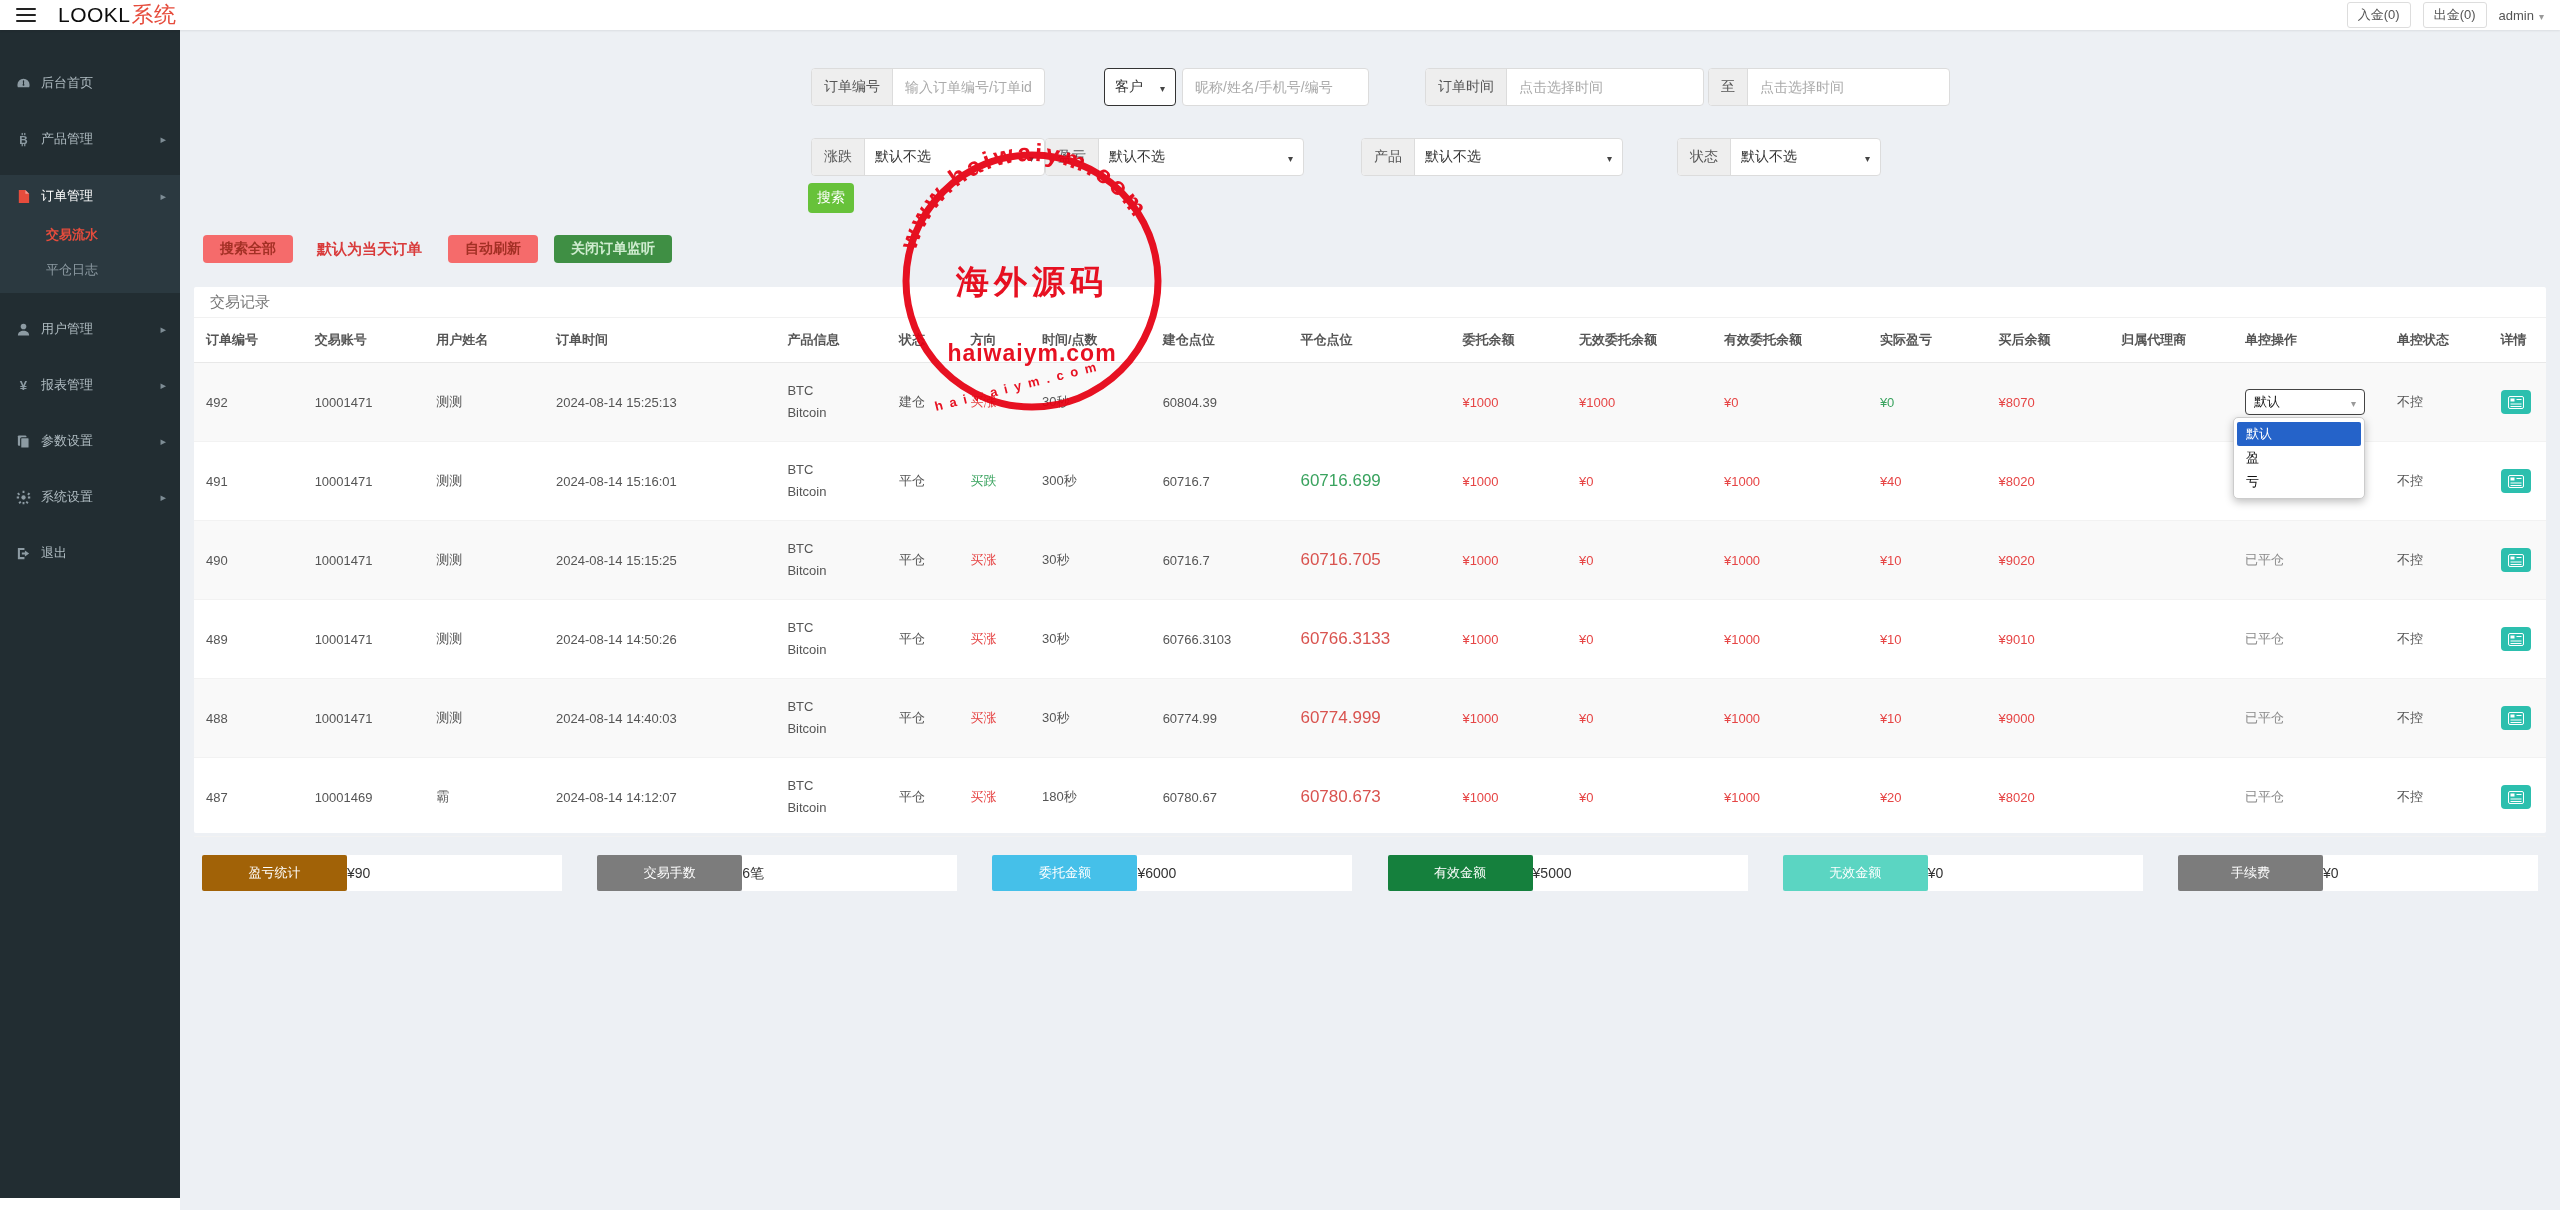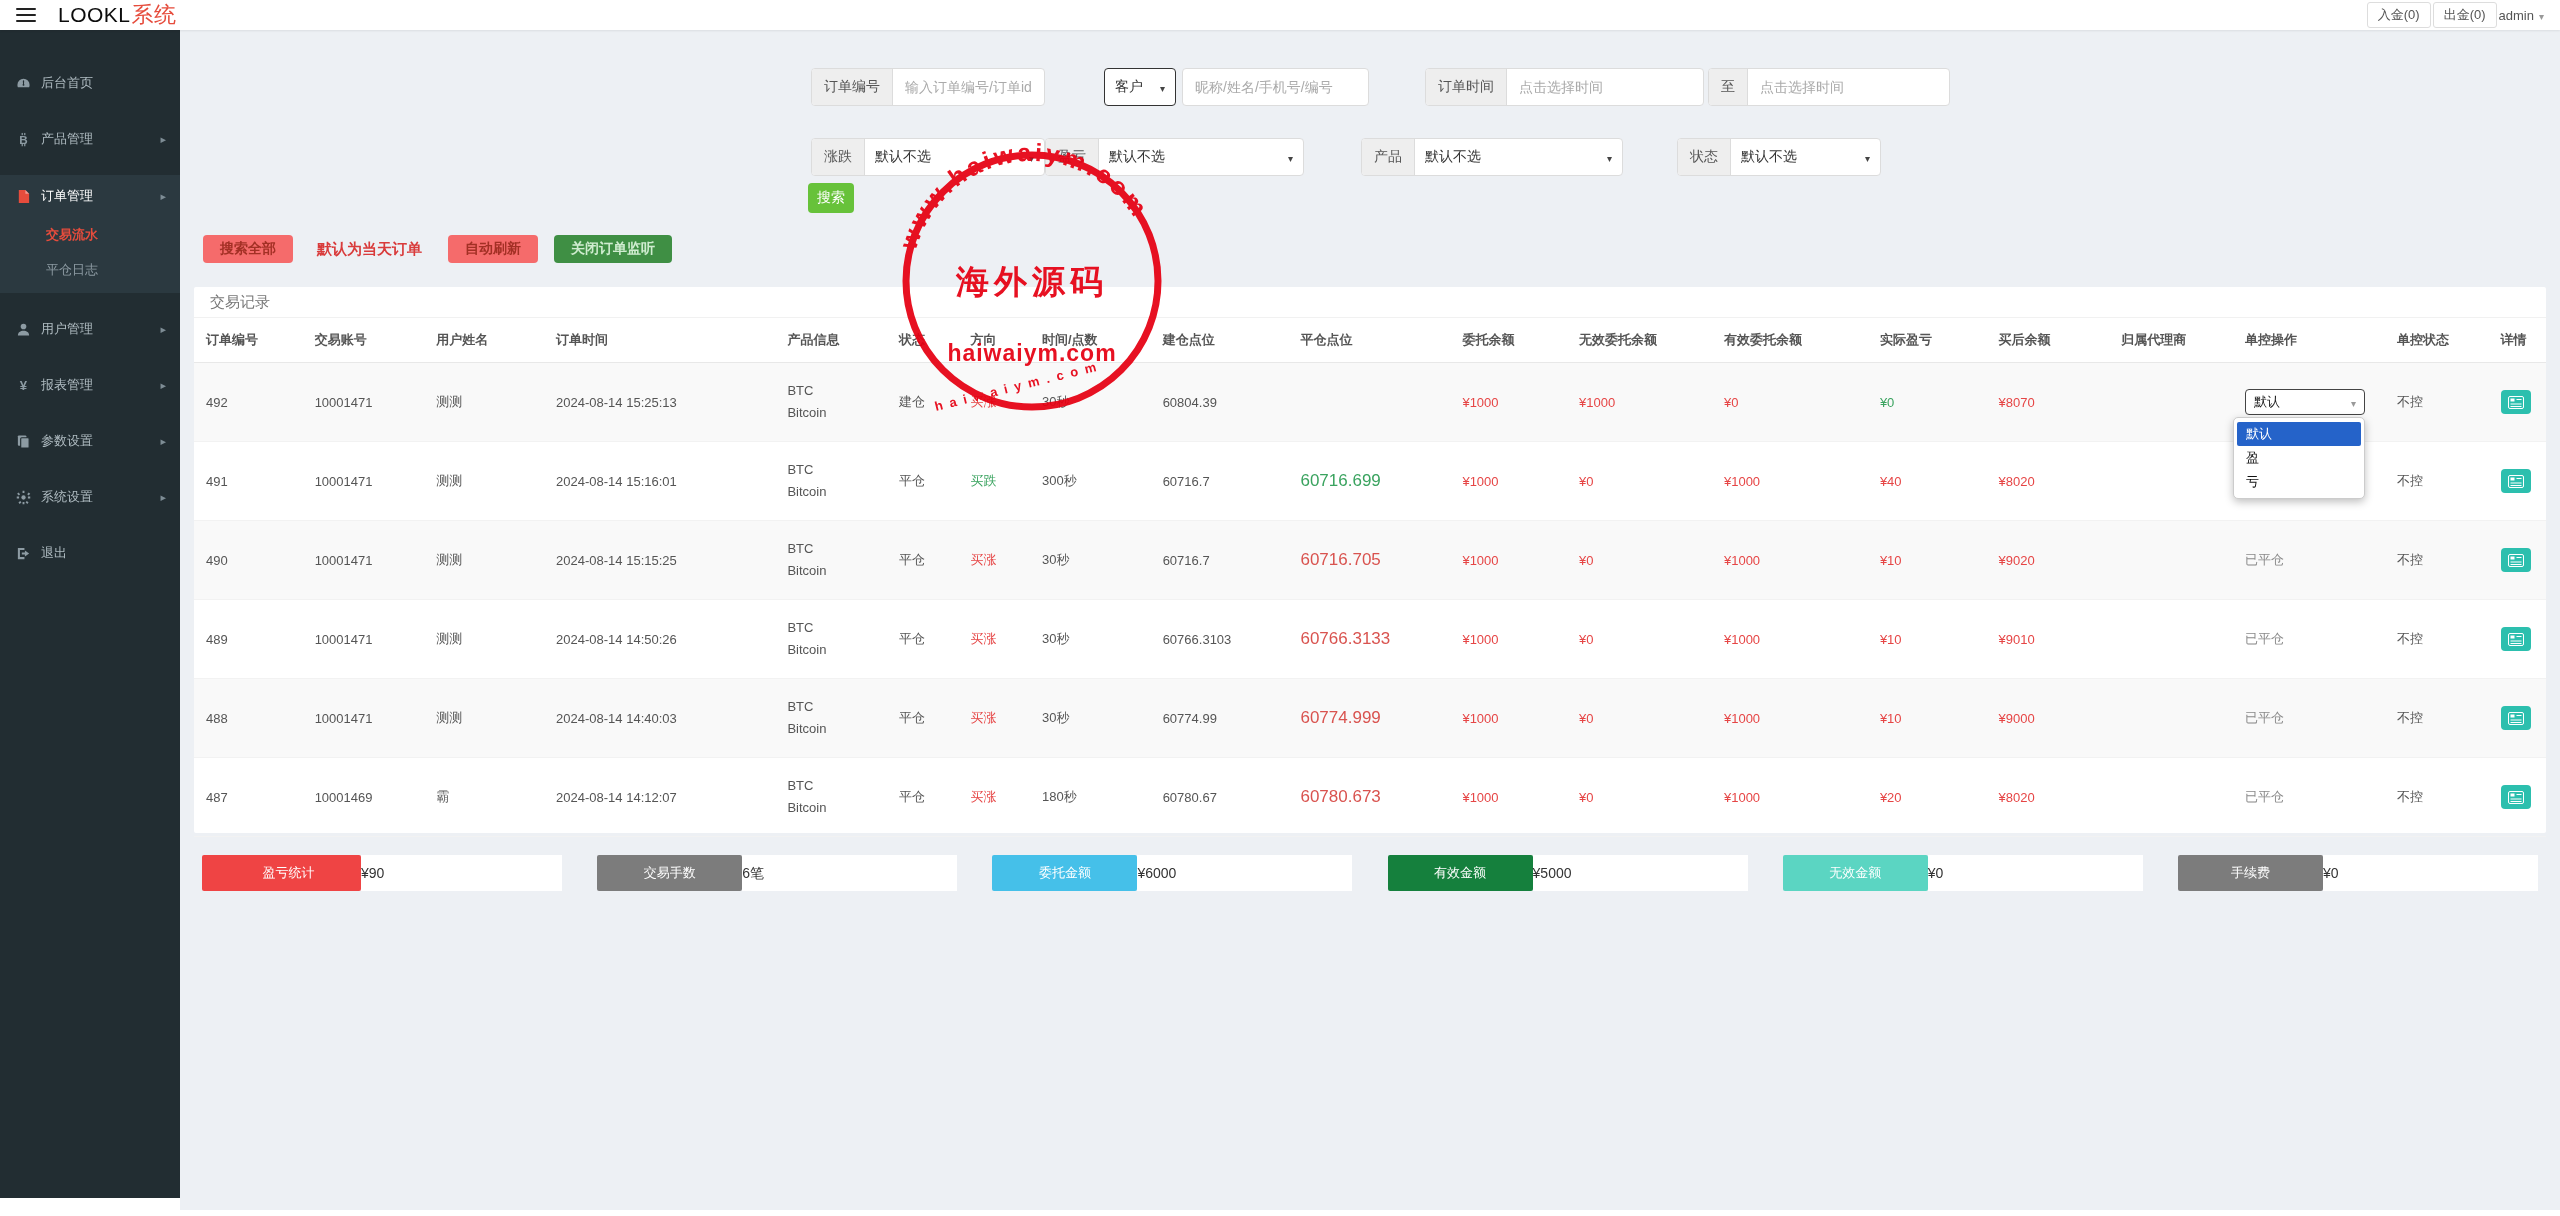--- a/index.html
+++ b/index.html
@@ -5,21 +5,21 @@
   html,body{margin:0;padding:0;}
   body{width:2560px;height:1216px;position:relative;background:#fff;overflow:hidden;
        font-family:"Liberation Sans","DejaVu Sans",sans-serif;}
   
   .topbar{position:absolute;left:0;top:0;width:2560px;height:30px;background:#fff;z-index:40;
           display:flex;align-items:center;box-shadow:0 1px 2px rgba(0,0,0,.08);}
   .hamburger{width:20px;height:14px;margin-left:16px;display:flex;flex-direction:column;justify-content:space-between;cursor:pointer;}
   .hamburger span{display:block;height:2.4px;background:#222;border-radius:1px;}
   .brand{margin-left:22px;font-size:21px;letter-spacing:.5px;color:#0c0c0c;display:flex;align-items:baseline;}
   .brand .suffix{color:#e64c3c;font-size:22px;margin-left:1px;}
-  .top-right{margin-left:auto;margin-right:16px;display:flex;align-items:center;gap:2px;justify-content:flex-end;}
+  .top-right{margin-left:auto;margin-right:16px;display:flex;align-items:center;gap:12px;justify-content:flex-end;}
   .top-btn{font-size:13px;color:#555;background:#fff;border:1px solid #ddd;border-radius:3px;padding:3px 10px;cursor:pointer;}
   .top-user{font-size:13px;color:#555;display:flex;align-items:center;gap:5px;cursor:pointer;}
   .caret::after{content:"▾";font-size:10px;color:#999;}
   
   .sidebar{position:absolute;left:0;top:30px;width:180px;height:1168px;background:#222d32;z-index:30;padding-top:33px;box-sizing:border-box;}
   .side-item{height:40px;display:flex;align-items:center;padding:0 14px;color:#b0bcc2;font-size:13px;margin-bottom:16px;cursor:pointer;}
   .side-item .icon{width:18px;margin-right:9px;color:#8d9ba3;display:flex;justify-content:center;}
   .side-item .arrow{margin-left:auto;color:#7e8d95;font-size:11px;}
   .side-group{background:#2b3940;margin-bottom:16px;padding-bottom:6px;}
   .side-group .side-item{margin-bottom:0;height:42px;color:#fff;}
@@ -508,21 +508,21 @@
 
     <div class="dropdown" id="ctrl-dropdown">
         <div class="dd-opt selected">默认</div>
         <div class="dd-opt">盈</div>
         <div class="dd-opt">亏</div>
       </div>
   </div>
 
   <div class="summary" id="summary-bar">
       <div class="sum-group">
-        <div class="sum-label" style="background: #ef4444; padding-left: 14px;">盈亏统计</div>
+        <div class="sum-label" style="background: #a16207;">盈亏统计</div>
         <div class="sum-value">¥90</div>
       </div>
       <div class="sum-group">
         <div class="sum-label" style="background: rgb(124, 124, 124);">交易手数</div>
         <div class="sum-value">6笔</div>
       </div>
       <div class="sum-group">
         <div class="sum-label" style="background: rgb(69, 192, 233);">委托金额</div>
         <div class="sum-value">¥6000</div>
       </div>

